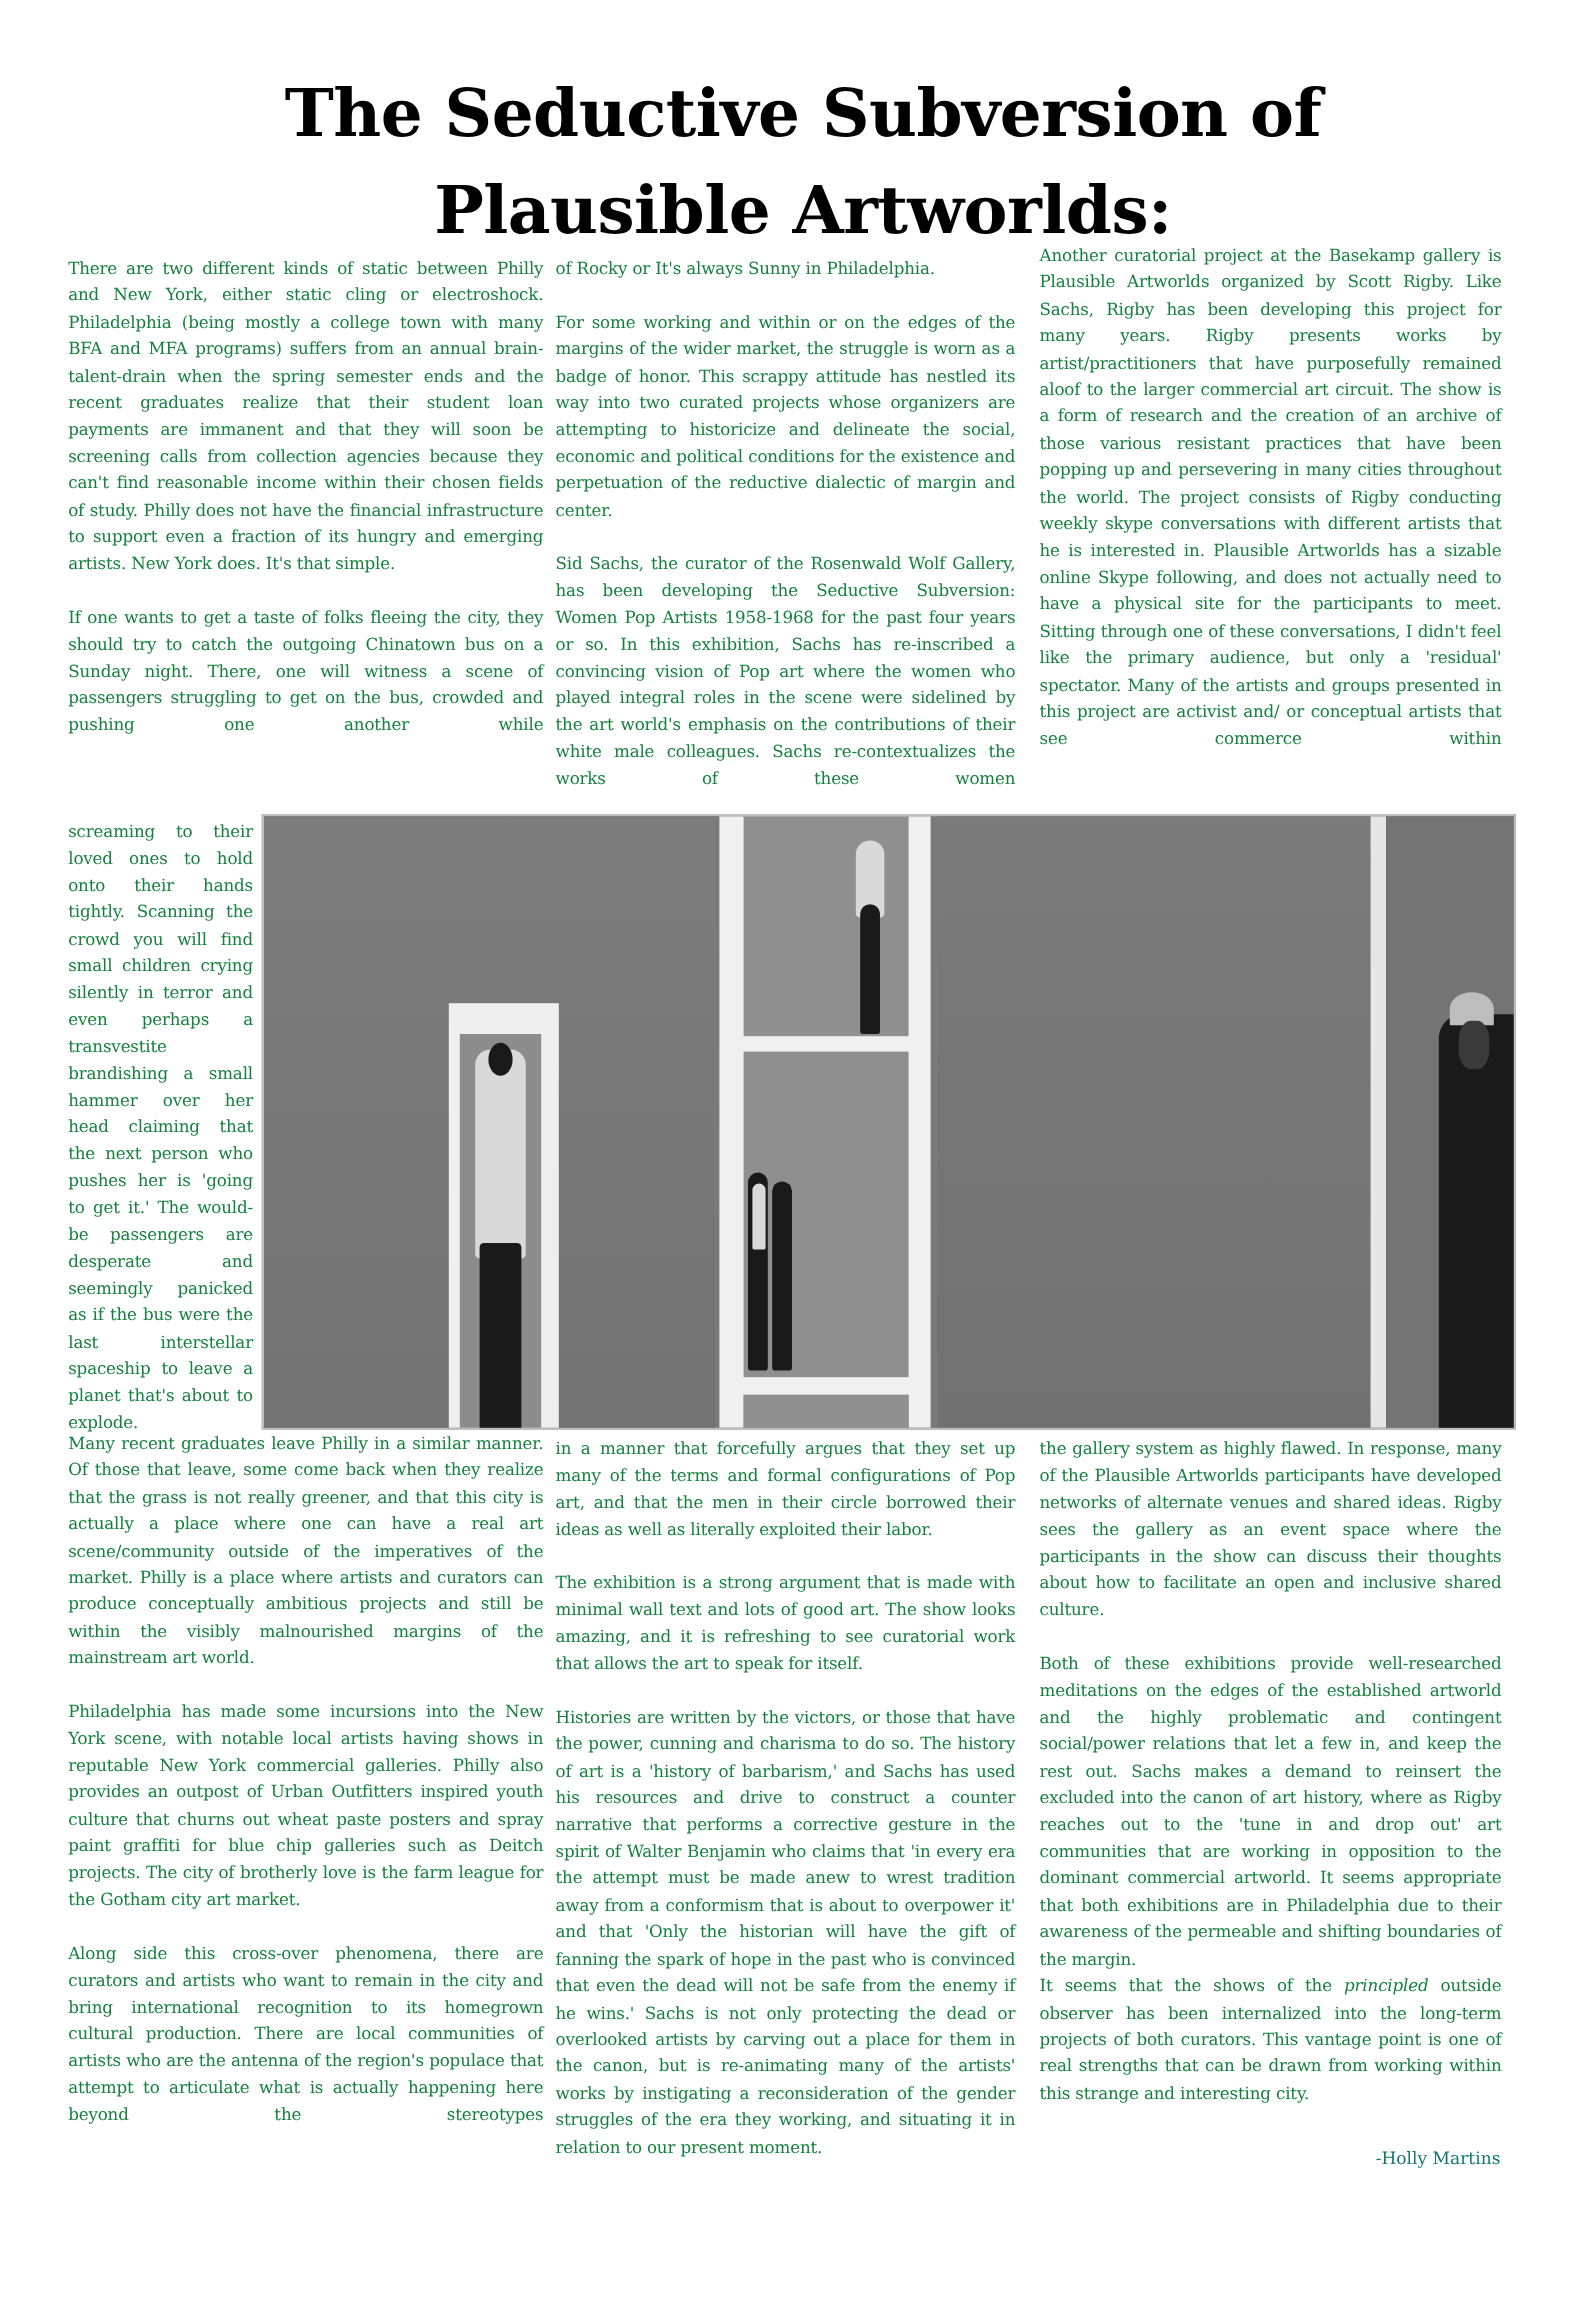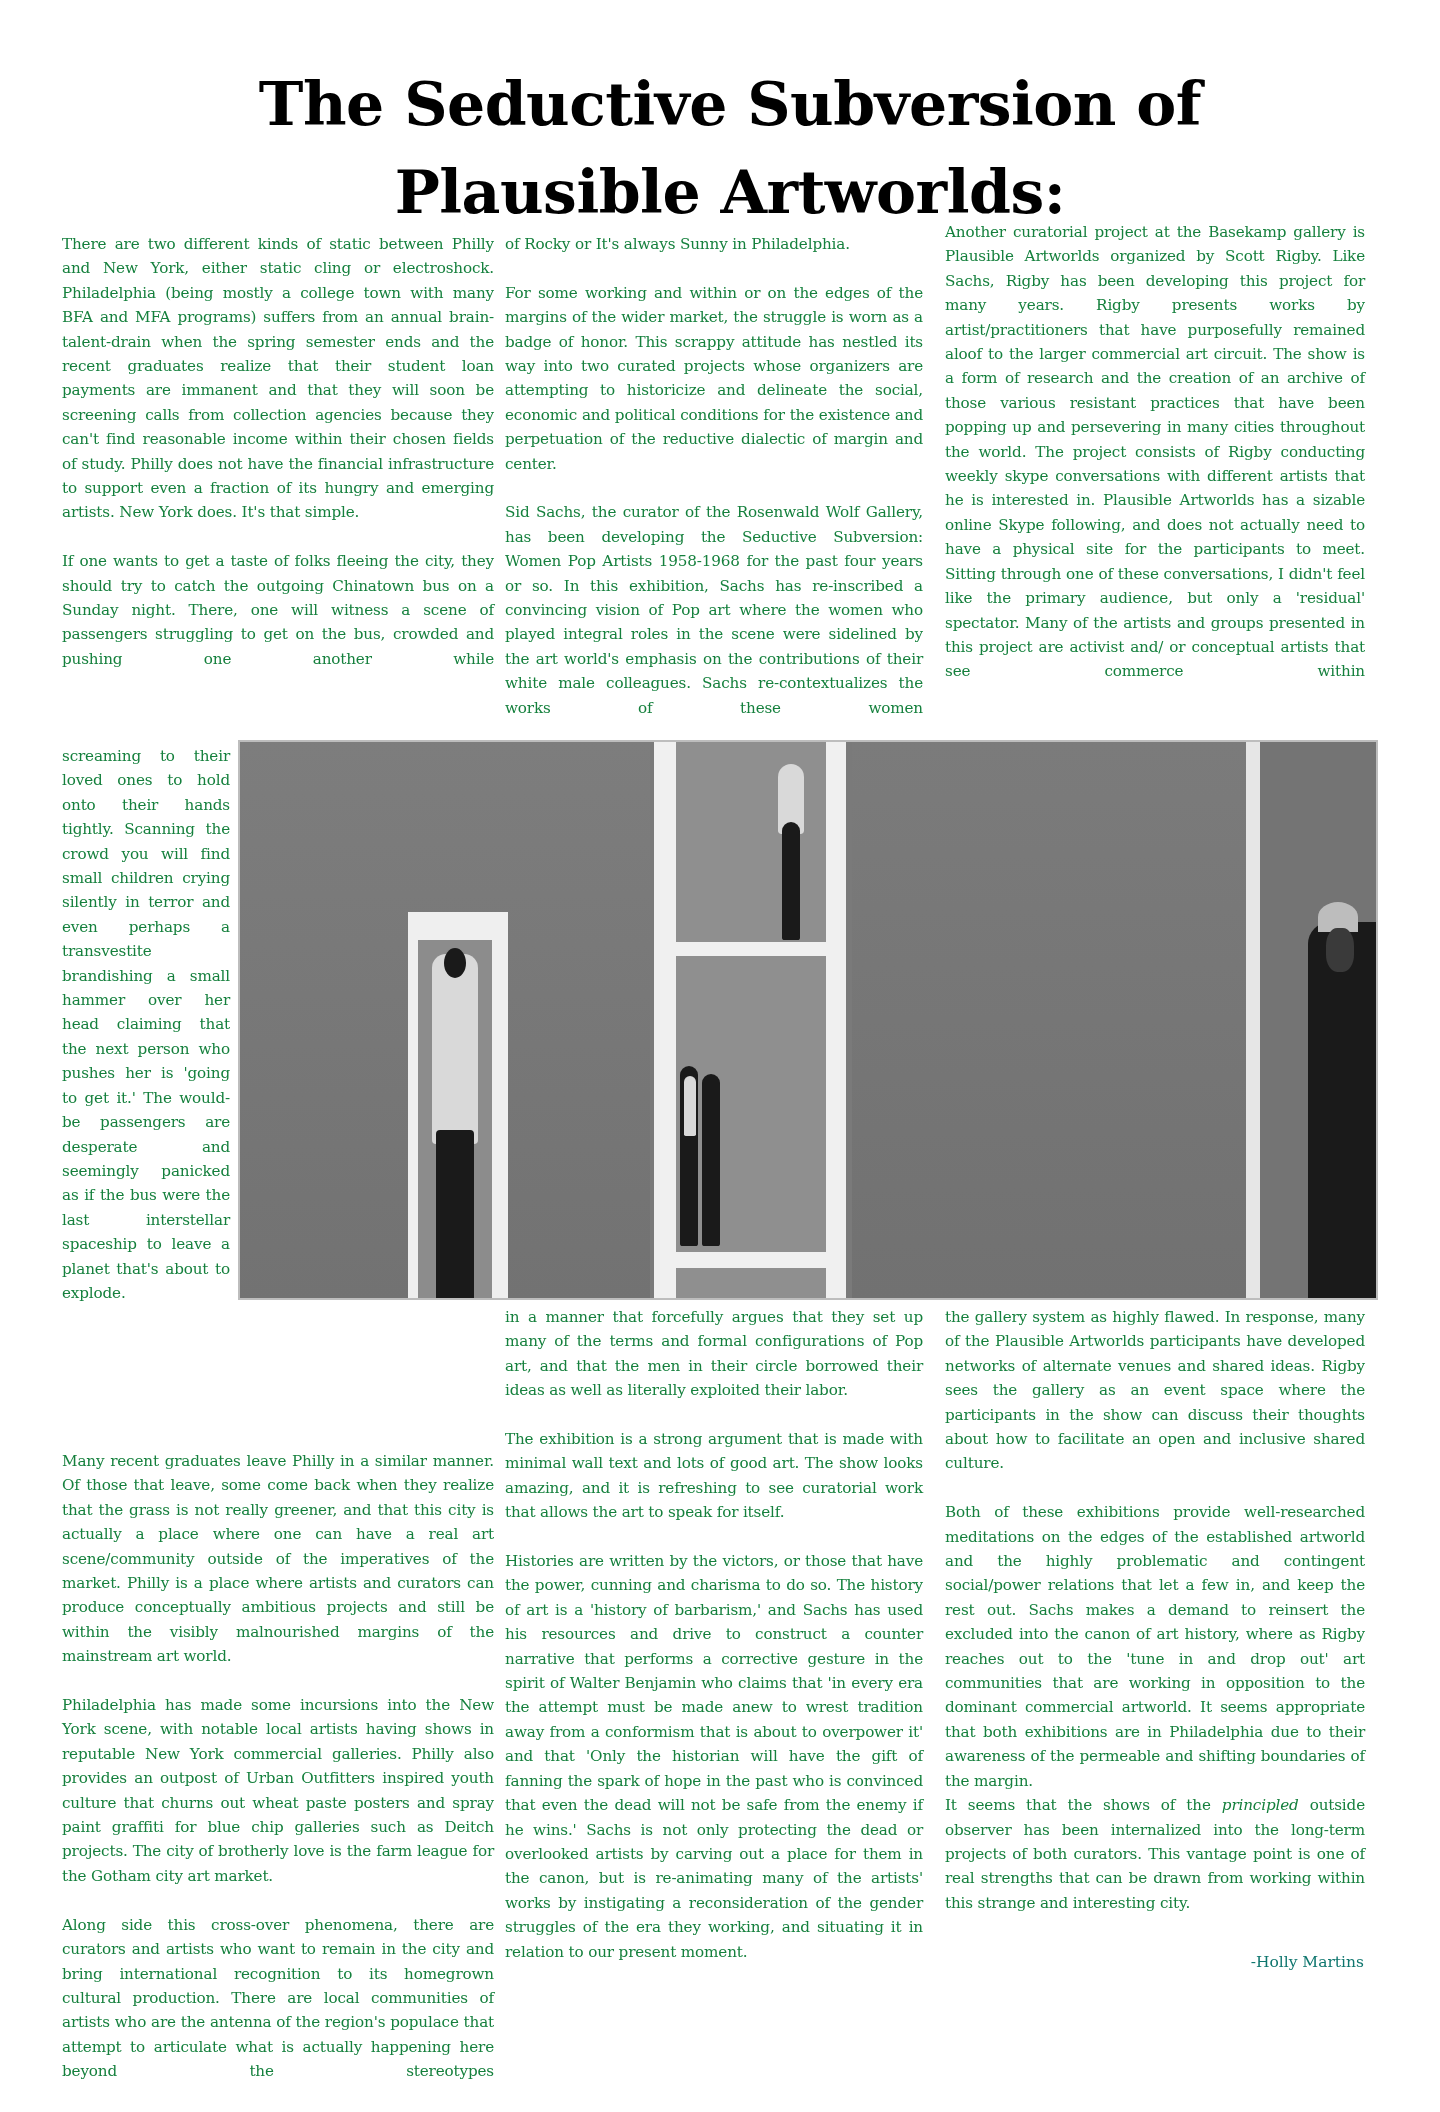--- a/index.html
+++ b/index.html
@@ -52,21 +52,21 @@
 
 <div class="block c1" style="top:232px;">
   <p>There are two different kinds of static between Philly and New York, either static cling or electroshock.  Philadelphia (being mostly a college town with many BFA and MFA programs) suffers from an annual brain-talent-drain when the spring semester ends and the recent graduates realize that their student loan payments are immanent and that they will soon be screening calls from collection agencies because they can't find reasonable income within their chosen fields of study. Philly does not have the financial infrastructure to support even a fraction of its hungry and emerging artists. New York does. It's that simple.</p>
   <p class="cont">If one wants to get a taste of folks fleeing the city, they should try to catch the outgoing Chinatown bus on a Sunday night. There, one will witness a scene of passengers struggling to get on the bus, crowded and pushing one another while</p>
 </div>
 
 <div class="block narrow" style="top:744px;">
   <p>screaming to their loved ones to hold onto their hands tightly.  Scanning the crowd you will find small children crying silently in terror and even perhaps a transvestite brandishing a small hammer over her head claiming that the next person who pushes her is 'going to get it.' The would-be passengers are desperate and seemingly panicked as if the bus were the last interstellar spaceship to leave a planet that's about to explode.</p>
 </div>
 
-<div class="block c1" style="top:1449px;">
+<div class="block c1" style="top:1300px;">
   <p>Many recent graduates leave Philly in a similar manner. Of those that leave, some come back when they realize that the grass is not really greener, and that this city is actually a place where one can have a real art scene/community outside of the imperatives of the market. Philly is a place where artists and curators can produce conceptually ambitious projects and still be within the visibly malnourished margins of the mainstream art world.</p>
   <p>Philadelphia has made some incursions into the New York scene, with notable local artists having shows in reputable New York commercial galleries. Philly also provides an outpost of Urban Outfitters inspired youth culture that churns out wheat paste posters and spray paint graffiti for blue chip galleries such as Deitch projects. The city of brotherly love is the farm league for the Gotham city art market.</p>
   <p class="cont">Along side this cross-over phenomena, there are curators and artists who want to remain in the city and bring international recognition to its homegrown cultural production. There are local communities of artists who are the antenna of the region's populace that attempt to articulate what is actually happening here beyond the stereotypes</p>
 </div>
 
 <div class="block c2" style="top:232px;">
   <p>of Rocky or It's always Sunny in Philadelphia.</p>
   <p>For some working and within or on the edges of the margins of the wider market, the struggle is worn as a badge of honor. This scrappy attitude has nestled its way into two curated projects whose organizers are attempting to historicize and delineate the social, economic and political conditions for the existence and perpetuation of the reductive dialectic of margin and center.</p>
   <p class="cont">Sid Sachs, the curator of the Rosenwald Wolf Gallery, has been developing the Seductive Subversion: Women Pop Artists 1958-1968 for the past four years or so. In this exhibition, Sachs has re-inscribed a convincing vision of Pop art where the women who played integral roles in the scene were sidelined by the art world's emphasis on the contributions of their white male colleagues. Sachs re-contextualizes the works of these women</p>
 </div>

